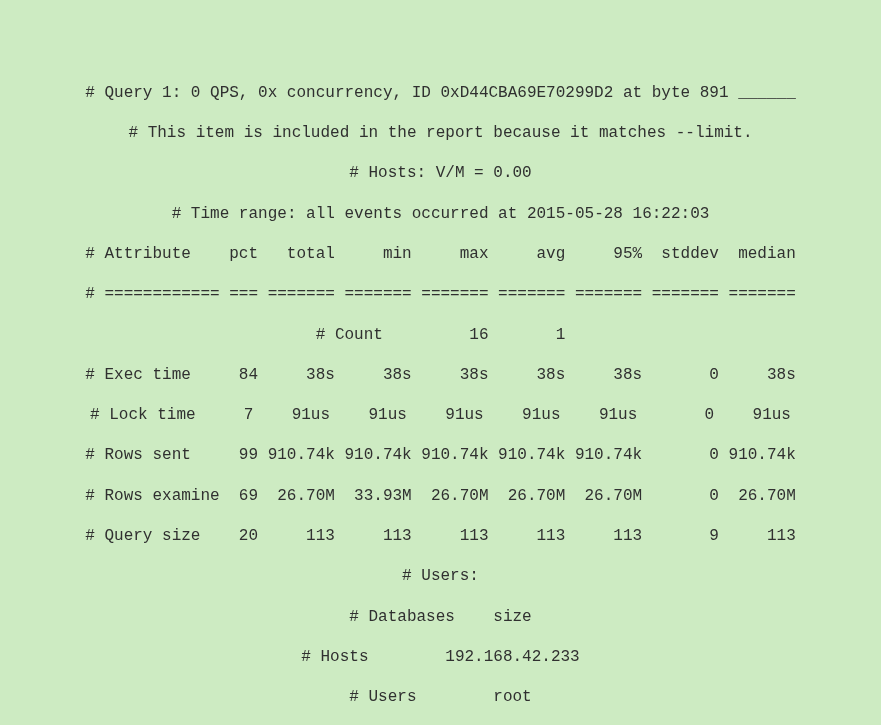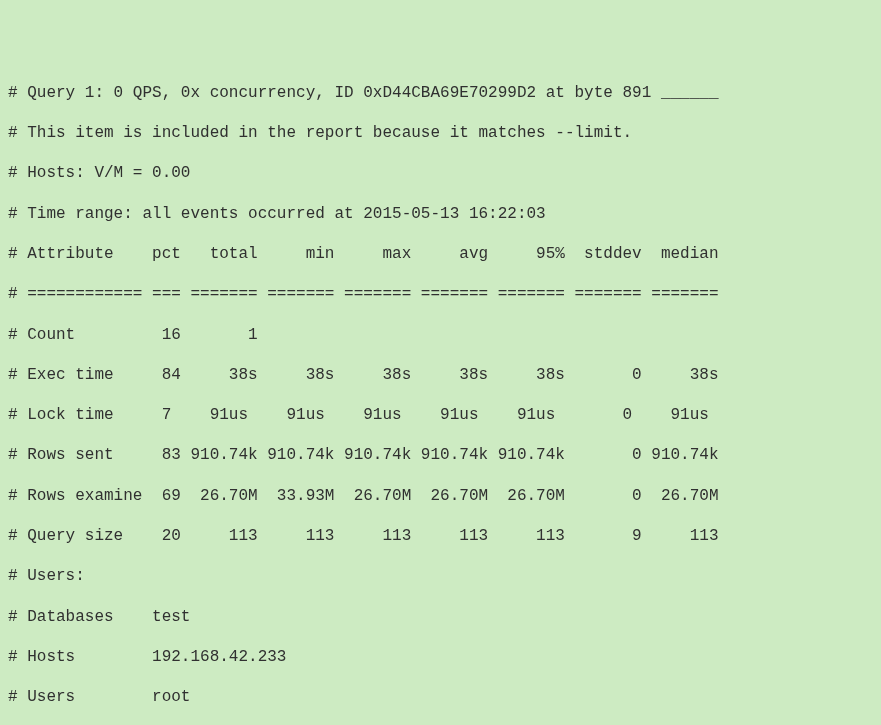--- a/index.html
+++ b/index.html
@@ -10,41 +10,42 @@
       font-size: 16px;
       line-height: 1.26;
       color: #303030;
       white-space: pre;
       width: 881px;
       box-sizing: border-box;
       overflow: hidden;
     }
     .line {
       display: block;
+      text-align: center;
     }
   </style>
 </head>
 <body>
 
 
 
 <span class="line"># Query 1: 0 QPS, 0x concurrency, ID 0xD44CBA69E70299D2 at byte 891 ______</span>
 <span class="line"># This item is included in the report because it matches --limit.</span>
 <span class="line"># Hosts: V/M = 0.00</span>
-<span class="line"># Time range: all events occurred at 2015-05-13 16:22:03</span>
+<span class="line"># Time range: all events occurred at 2015-05-28 16:22:03</span>
 <span class="line"># Attribute    pct   total     min     max     avg     95%  stddev  median</span>
 <span class="line"># ============ === ======= ======= ======= ======= ======= ======= =======</span>
 <span class="line"># Count         16       1</span>
 <span class="line"># Exec time     84     38s     38s     38s     38s     38s       0     38s</span>
 <span class="line"># Lock time     7    91us    91us    91us    91us    91us       0    91us</span>
-<span class="line"># Rows sent     83 910.74k 910.74k 910.74k 910.74k 910.74k       0 910.74k</span>
+<span class="line"># Rows sent     99 910.74k 910.74k 910.74k 910.74k 910.74k       0 910.74k</span>
 <span class="line"># Rows examine  69  26.70M  33.93M  26.70M  26.70M  26.70M       0  26.70M</span>
 <span class="line"># Query size    20     113     113     113     113     113       9     113</span>
 <span class="line"># Users:</span>
-<span class="line"># Databases    test</span>
+<span class="line"># Databases    size</span>
 <span class="line"># Hosts        192.168.42.233</span>
 <span class="line"># Users        root</span>
 
 
 
 
 
 
 
 

